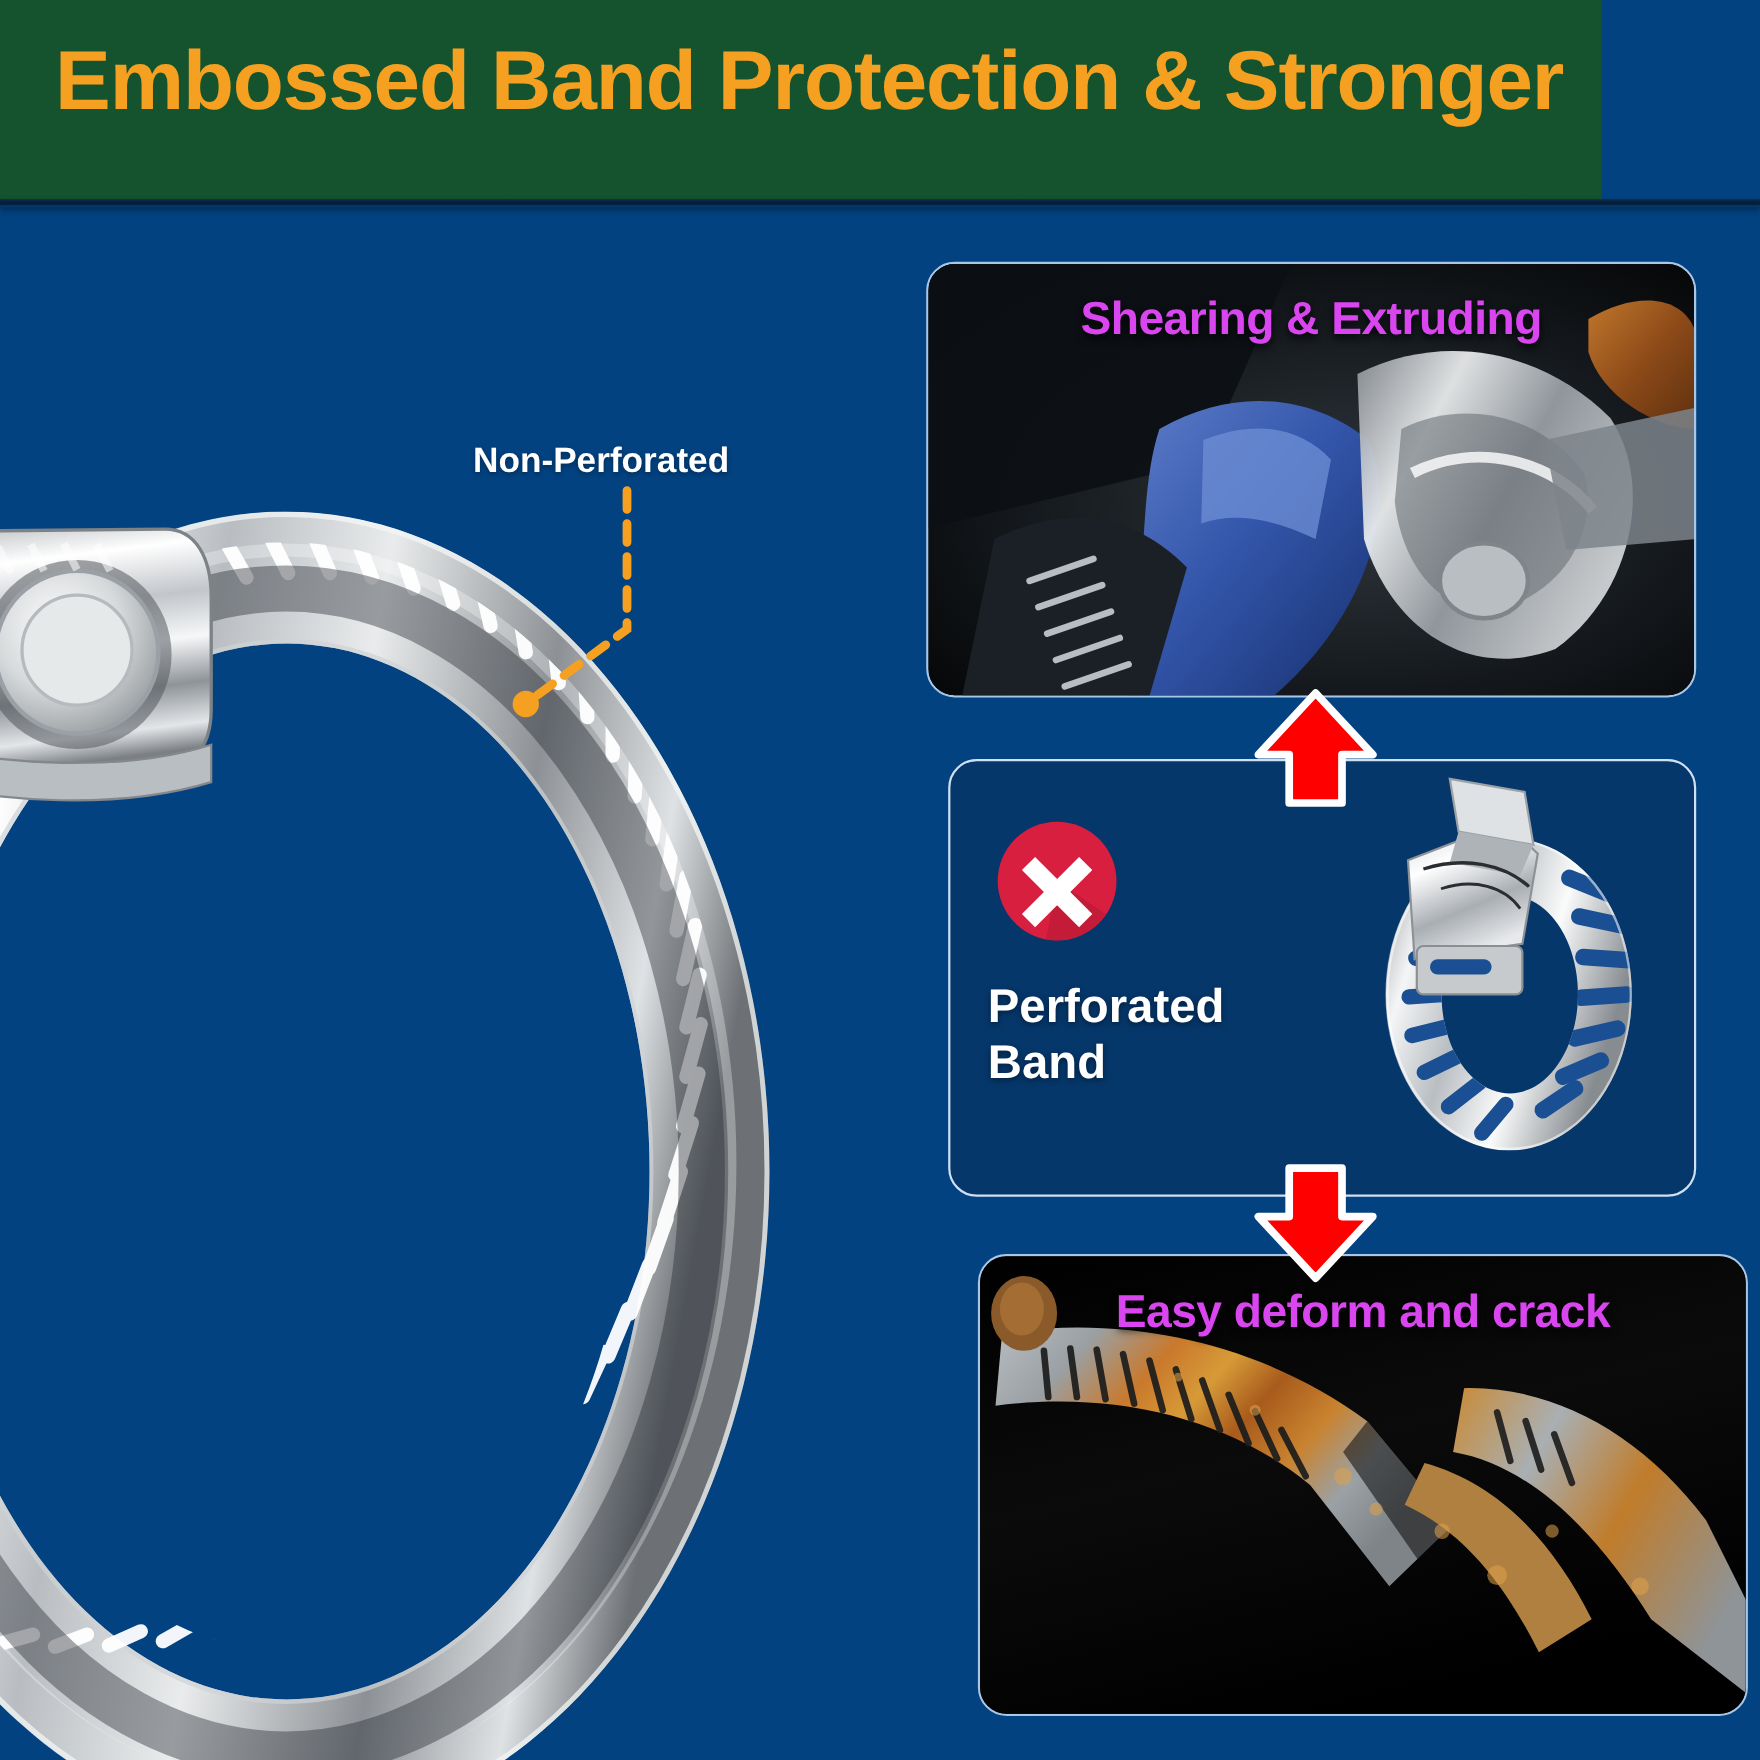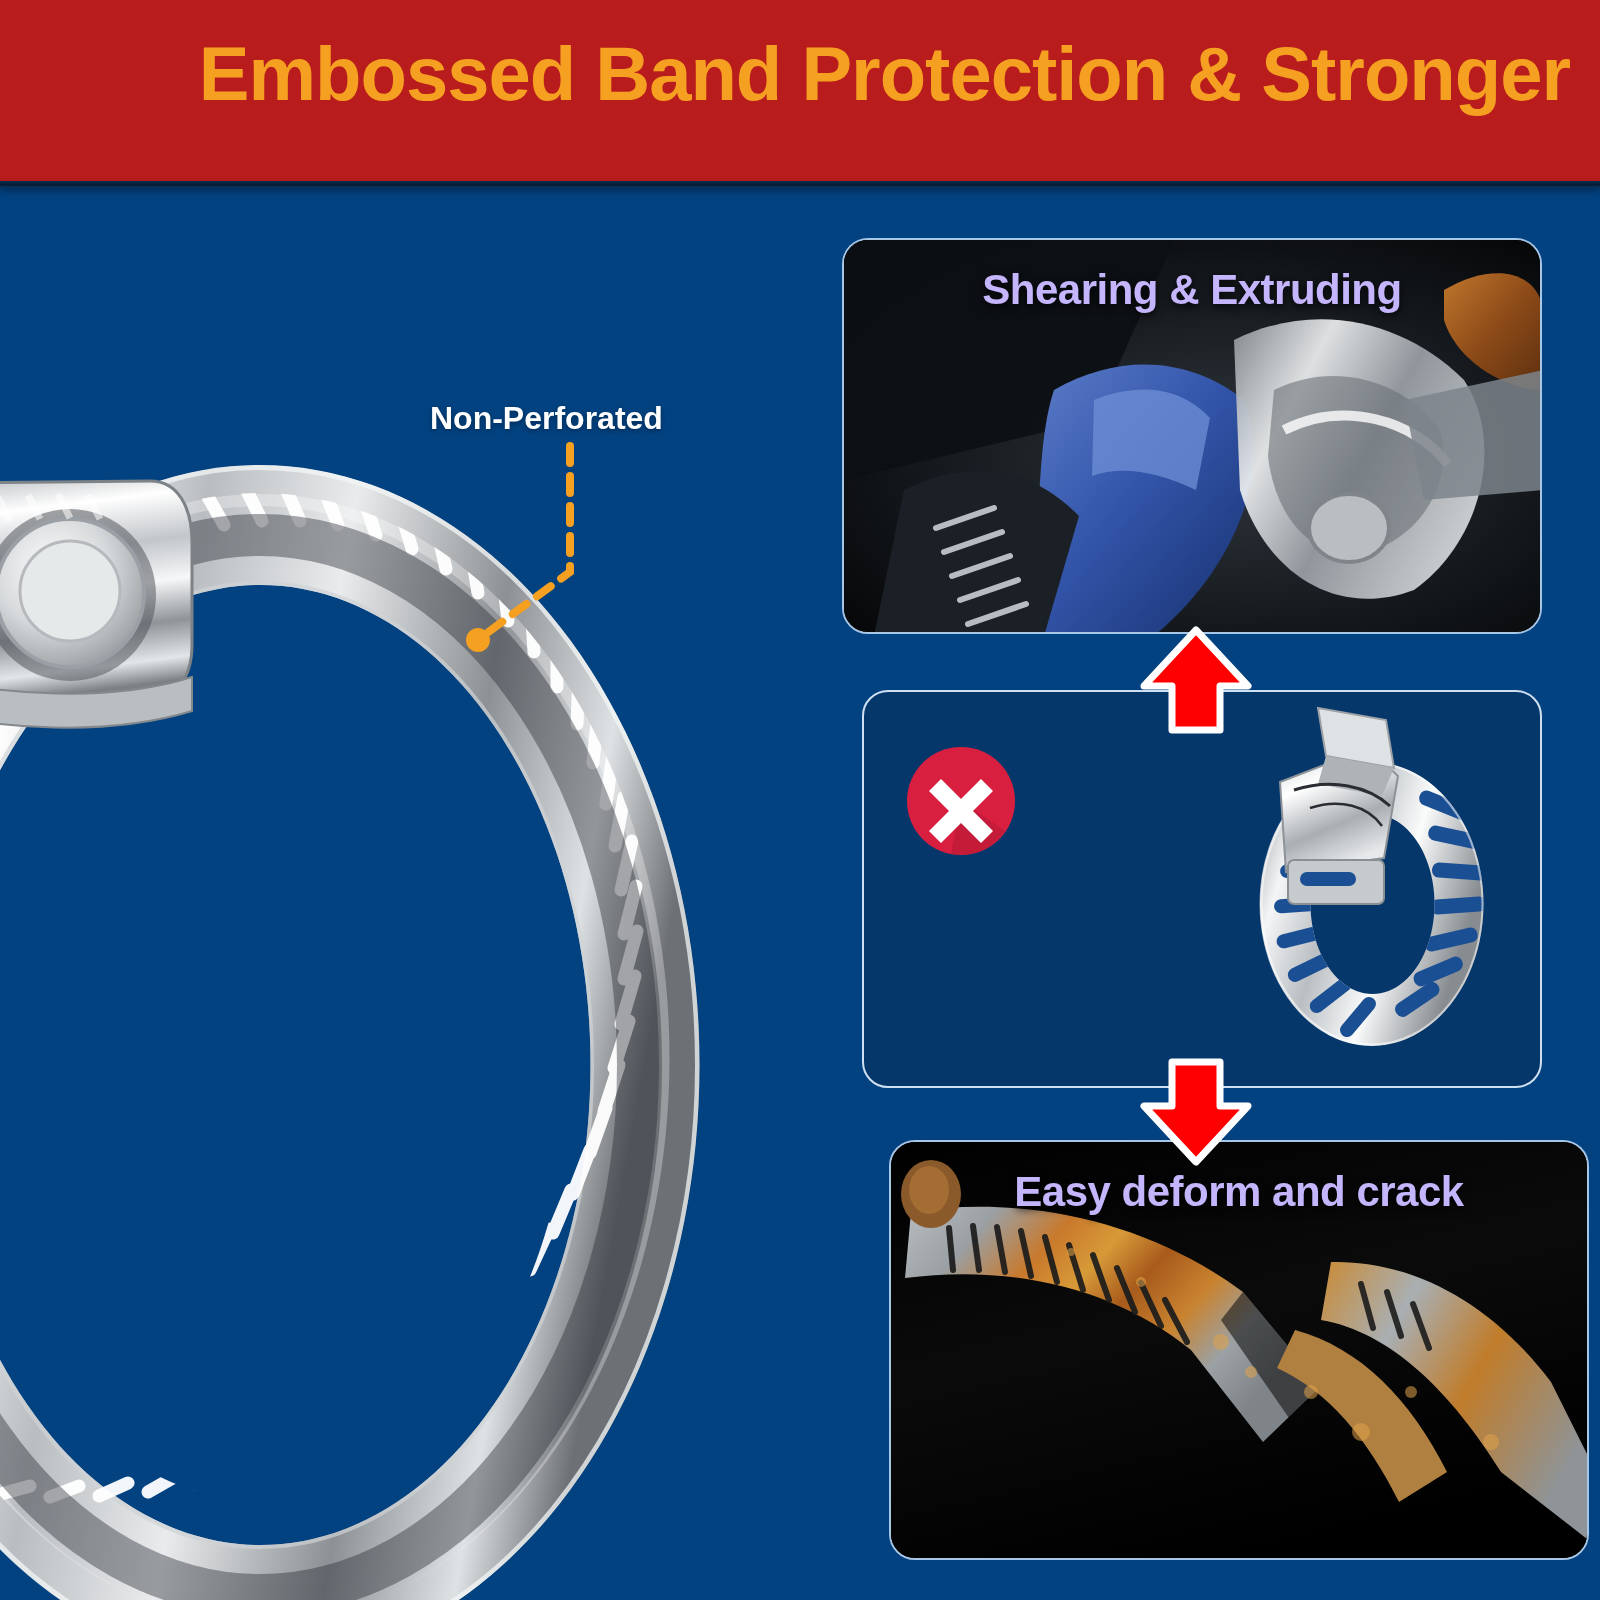--- a/index.html
+++ b/index.html
@@ -6,23 +6,22 @@
   body{
     width:1600px;height:1600px;overflow:hidden;
     background:#034280;
     font-family:"Liberation Sans","DejaVu Sans",sans-serif;
     position:relative;
   }
   .stage{position:absolute;inset:0;width:1600px;height:1600px;overflow:hidden;}
 
   
   .header{
-    position:absolute;left:0;top:0;width:1600px;height:183px;
-    background:#b91c1c;
-    text-align:right;
+    position:absolute;left:0;top:0;width:1456px;height:183px;
+    background:#14532d;
   }
   .header-title{
     position:absolute;left:50px;top:34px;width:1520px;
     color:#F5A020;
     font-size:76px;font-weight:bold;letter-spacing:-1px;
     white-space:nowrap;line-height:1.05;
   }
   .header-rule{
     position:absolute;left:0;top:181px;width:1600px;height:7px;
     background:linear-gradient(180deg,#0b2c52 0%,#061b33 55%,#0a3a6a 100%);
@@ -47,21 +46,21 @@
     box-sizing:border-box;
   }
   .panel-photo{
     border:2px solid #a8c6e6;background:#000;
   }
   .panel-mid{
     border:2px solid #cfe0f2;background:#06376b;
   }
   .panel-caption{
     position:absolute;left:0;right:0;top:26px;
-    text-align:center;color:#c4b5fd;font-size:42px;font-weight:bold;
+    text-align:center;color:#d946ef;font-size:42px;font-weight:bold;
     text-shadow:0 3px 8px rgba(0,0,0,.85);
     letter-spacing:-.5px;white-space:nowrap;
     z-index:4;
   }
   .photo-bg{position:absolute;inset:0;}
 
   
   .arrow{position:absolute;z-index:9;}
 
   
@@ -304,20 +303,24 @@
   <div class="panel panel-mid" style="left:862px;top:690px;width:680px;height:398px;"></div>
 
   <div class="x-badge">
     <svg width="112" height="112" viewBox="0 0 112 112">
       <circle cx="56" cy="56" r="54" fill="#D81F3F"></circle>
       <path d="M 56 56 L 100 86 A 54 54 0 0 1 46 109 Z" fill="#b21733" opacity=".55"></path>
       <path d="M 36 34 L 56 54 L 76 34 L 88 46 L 68 66 L 88 86 L 76 98 L 56 78 L 36 98 L 24 86 L 44 66 L 24 46 Z" fill="#ffffff"></path>
     </svg>
   </div>
 
+  <div class="mid-text">
+    <div>Perforated</div>
+    <div>Band</div>
+  </div>
 
   <div class="perf-clamp">
     <svg width="290" height="370" viewBox="0 0 290 370">
       <defs>
         <linearGradient id="pband" x1="0" y1="0" x2="1" y2="0.4">
           <stop offset="0" stop-color="#8e9398"></stop>
           <stop offset="0.22" stop-color="#f4f5f6"></stop>
           <stop offset="0.45" stop-color="#b9bec2"></stop>
           <stop offset="0.7" stop-color="#fafbfb"></stop>
           <stop offset="1" stop-color="#878c91"></stop>

